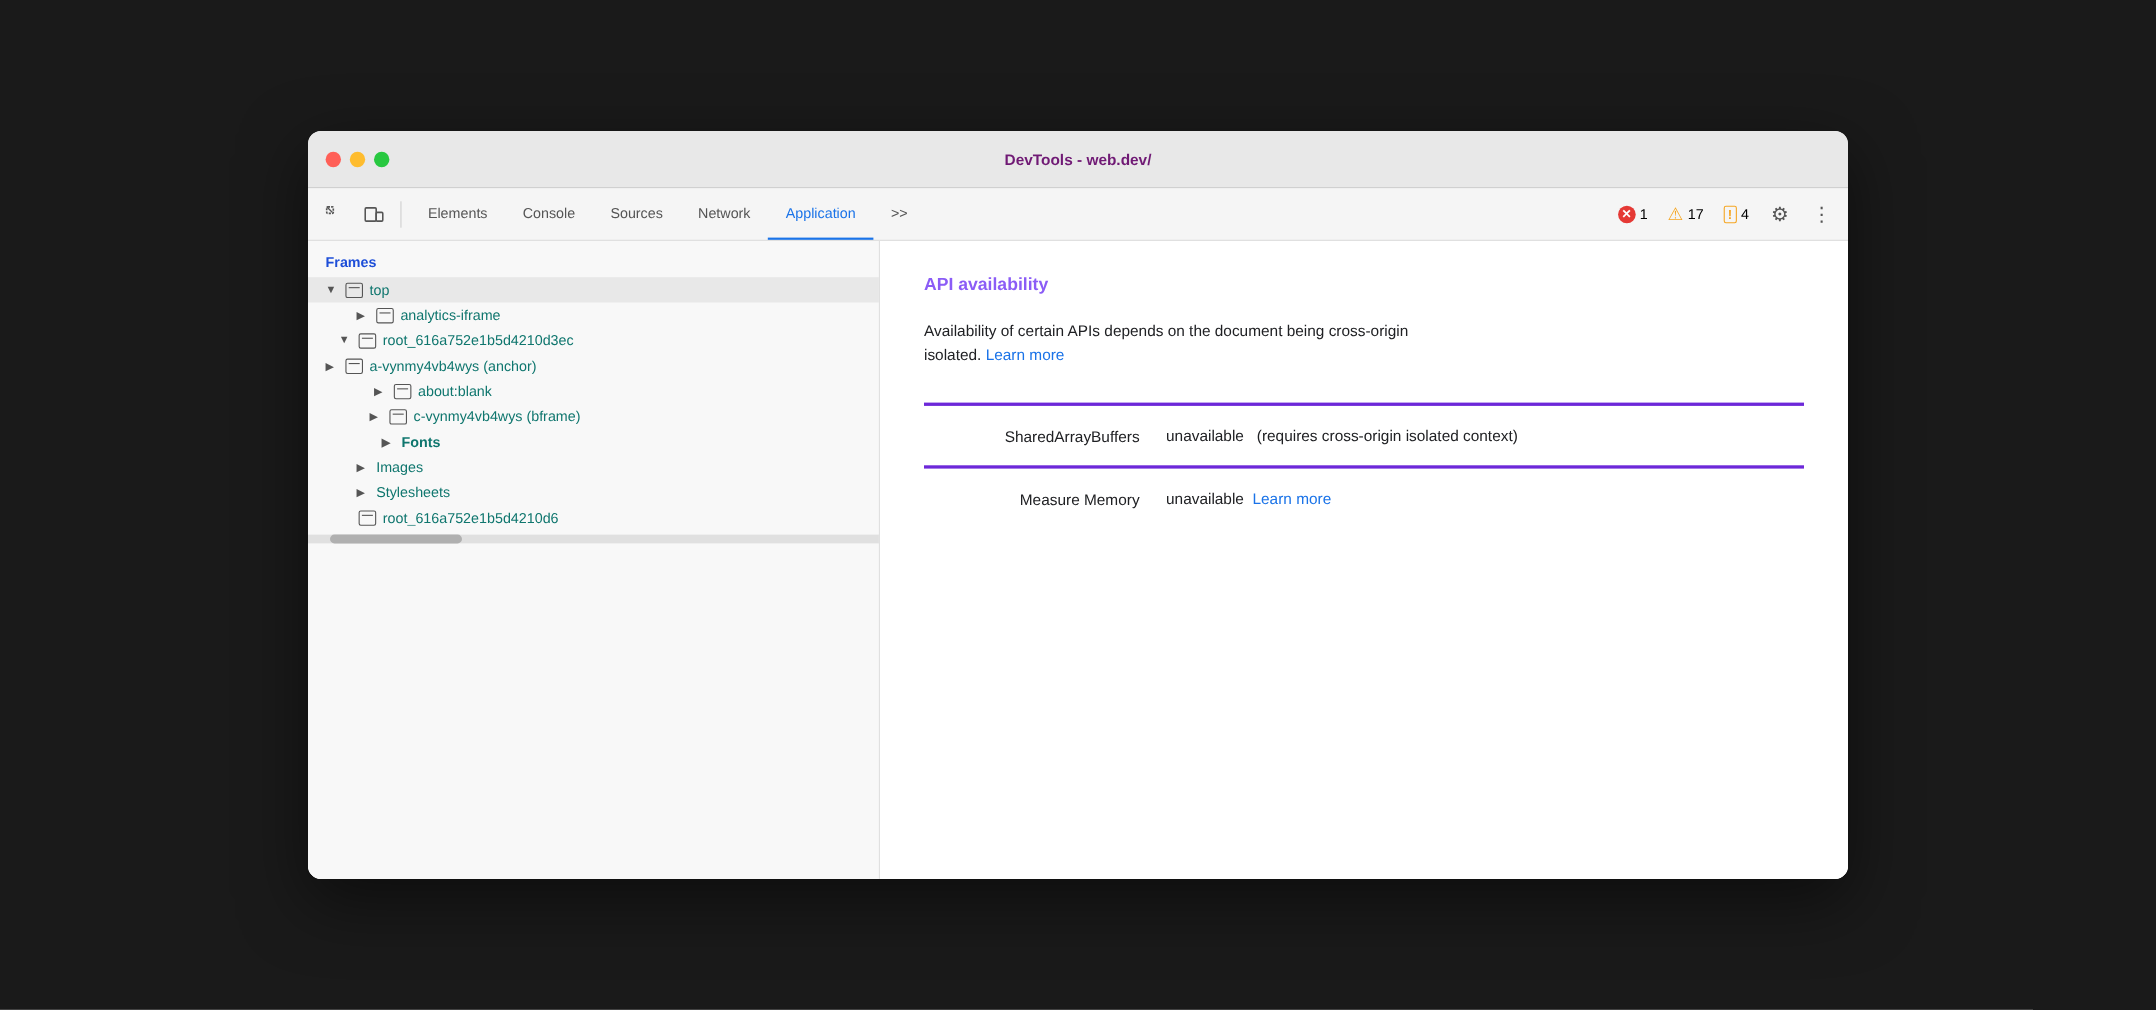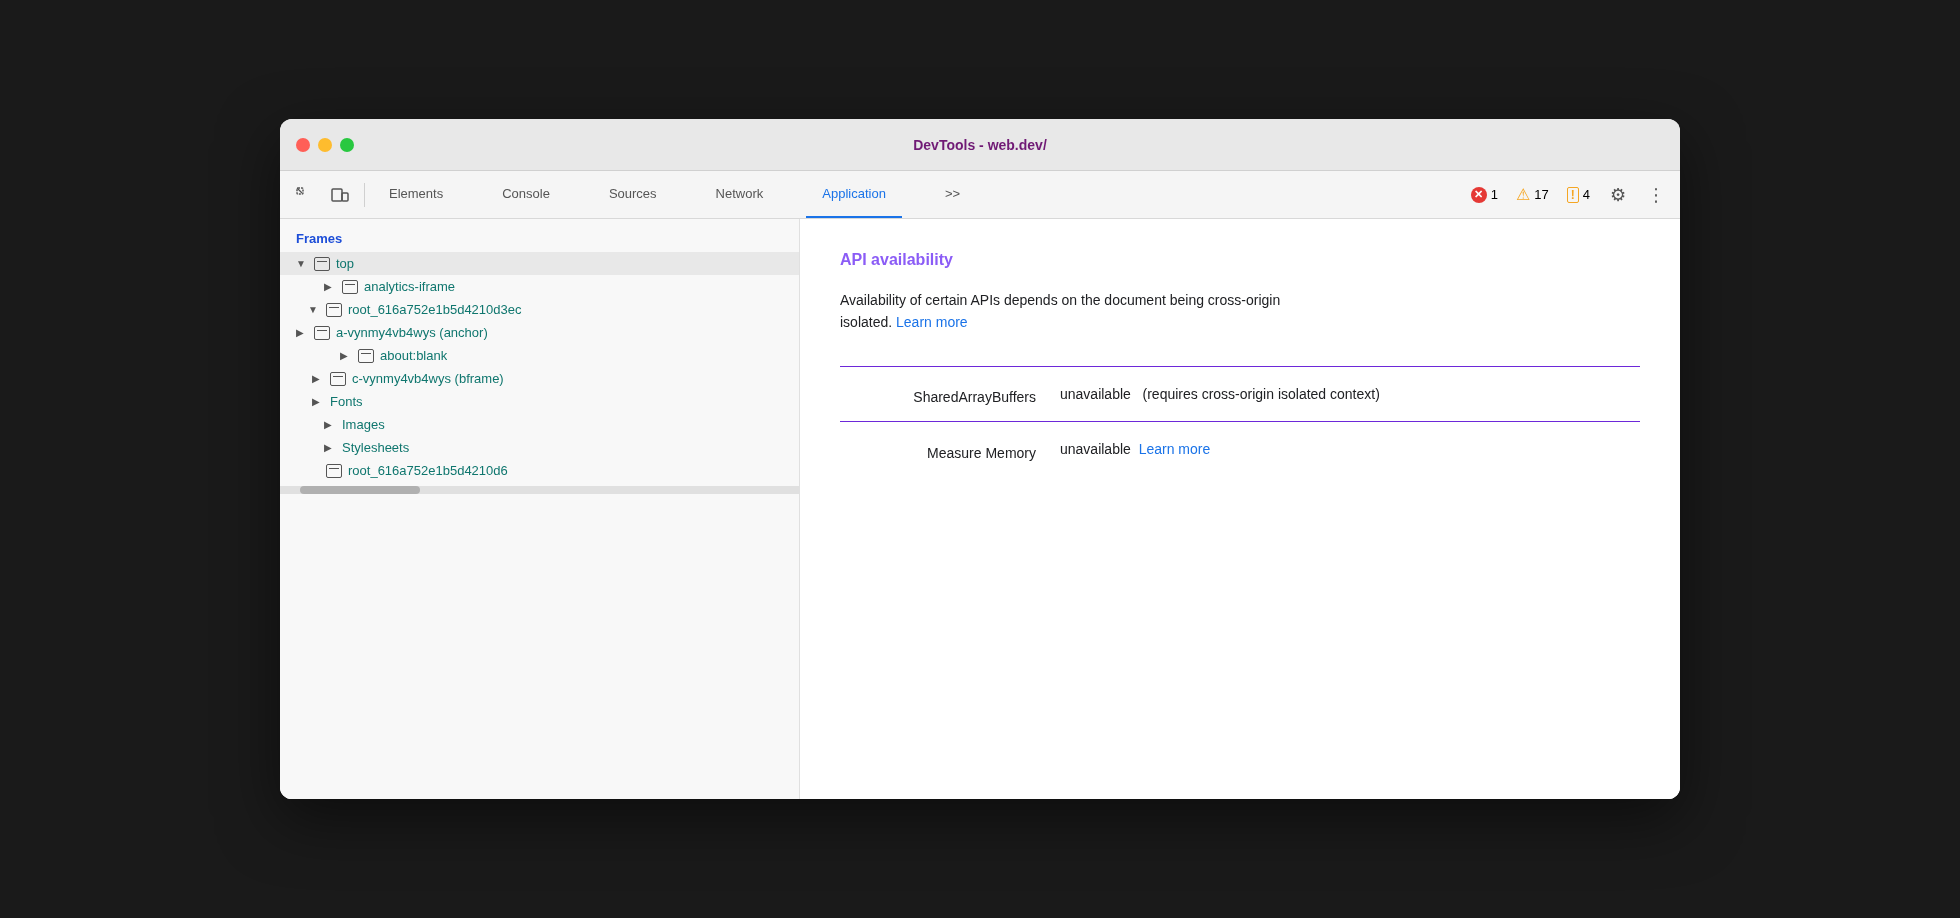--- a/index.html
+++ b/index.html
@@ -73,21 +73,20 @@
     .toolbar-divider {
       width: 1px;
       height: 24px;
       background: #d0d0d0;
       margin: 0 4px;
     }
     .tab-bar {
       display: flex;
       flex: 1;
       height: 100%;
-      gap: 27px;
     }
     .tab {
       height: 100%;
       padding: 0 16px;
       display: flex;
       align-items: center;
       font-size: 13px;
       color: #555;
       cursor: pointer;
       border-bottom: 2px solid transparent;
@@ -245,23 +244,23 @@
     }
     .availability-text a {
       color: #1a73e8;
       text-decoration: none;
     }
     .api-table {
       width: 100%;
     }
     .api-row {
       display: flex;
-      align-items: flex-end;
+      align-items: center;
       padding: 16px 0;
-      border-top: 1px solid #6d28d9;
+      border-top: 3px solid #6d28d9;
     }
     .api-label {
       width: 220px;
       font-size: 14px;
       color: #202124;
       text-align: right;
       padding-right: 24px;
       flex-shrink: 0;
       padding-top: 2px;
     }
@@ -373,27 +372,27 @@
         <span class="frame-icon"></span>
         <span class="tree-label">a-vynmy4vb4wys (anchor)</span>
       </div>
 
       <div class="tree-item" style="padding-left:60px;">
         <span class="tree-arrow collapsed"></span>
         <span class="frame-icon"></span>
         <span class="tree-label">about:blank</span>
       </div>
 
-      <div class="tree-item" style="padding-left:32px;">
+      <div class="tree-item" style="padding-left:56px;">
         <span class="tree-arrow collapsed"></span>
         <span class="frame-icon"></span>
         <span class="tree-label">c-vynmy4vb4wys (bframe)</span>
       </div>
 
-      <div class="tree-item" style="padding-left:32px;">
+      <div class="tree-item" style="padding-left:67px;font-weight:bold;">
         <span class="tree-arrow collapsed"></span>
         <span class="tree-label">Fonts</span>
       </div>
 
       <div class="tree-item" style="padding-left:44px;">
         <span class="tree-arrow collapsed"></span>
         <span class="tree-label">Images</span>
       </div>
 
       <div class="tree-item" style="padding-left:44px;">

